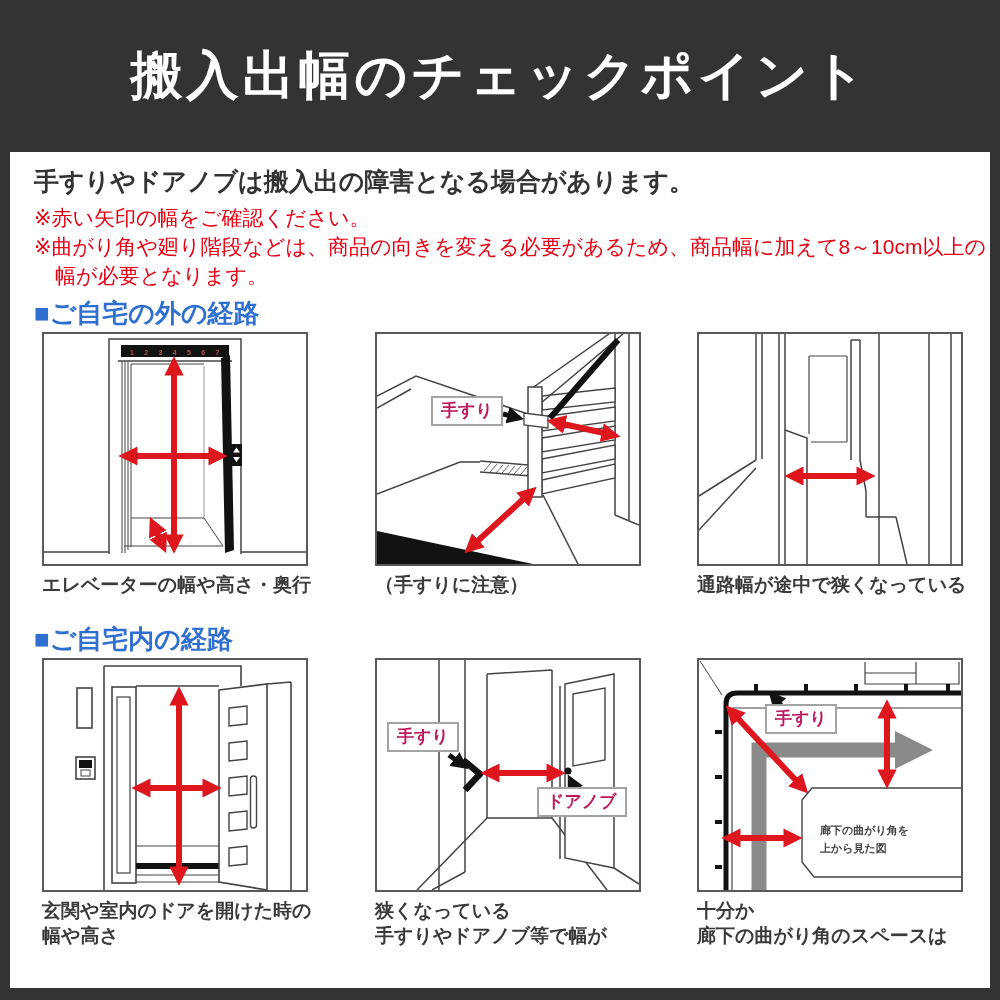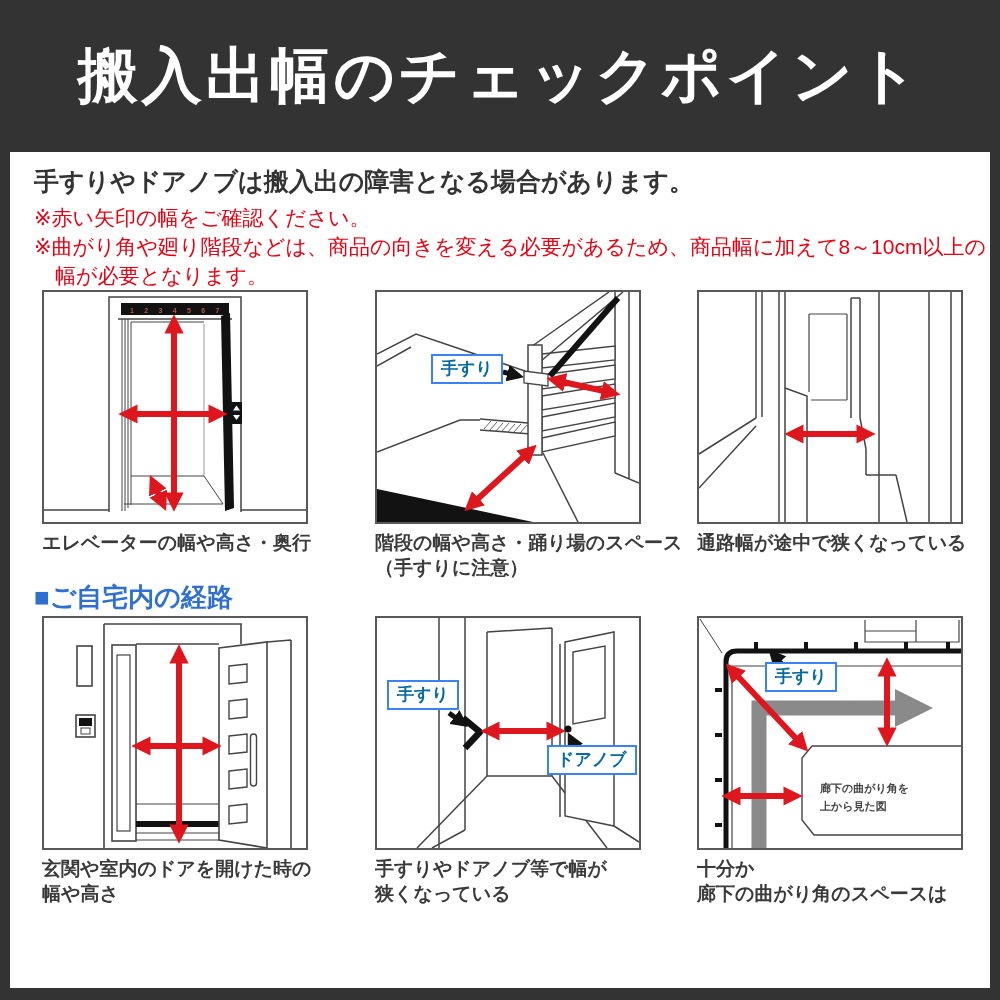--- a/index.html
+++ b/index.html
@@ -1,37 +1,37 @@
 <!DOCTYPE html>
 <html style="--header_bg: #333333; --red: #de161d; --red_text: #e60012; --blue: #2e6fd0; --gray_arrow: #8a8a8a;"><head>
 <meta charset="utf-8">
 <style>
   html,body{margin:0;padding:0}
   body{width:1000px;height:1000px;font-family:"Liberation Sans","DejaVu Sans",sans-serif;}
   .page{position:relative;width:1000px;height:1000px;background:var(--header_bg,#333);overflow:hidden}
   .header{height:152px;display:flex;align-items:center;justify-content:center}
-  .title{color:#fff;font-size:60px;font-weight:bold;letter-spacing:4px;white-space:nowrap}
+  .title{color:#fff;font-size:52px;font-weight:bold;letter-spacing:4px;white-space:nowrap}
   .panel{position:absolute;left:10px;top:152px;width:980px;height:836px;background:#fff;box-sizing:border-box}
   .inner{padding:12px 40px 0 24px}
   .intro{margin:0;font-size:25px;font-weight:bold;color:#333;line-height:35px;white-space:nowrap}
   .note{margin:0;font-size:21px;font-weight:normal;color:var(--red_text,#e60012);line-height:29px;white-space:nowrap}
   .note.first{margin-top:4px}
   .note.indent{padding-left:21px}
   .sec{margin:8px 0 4px 0;font-size:26px;font-weight:bold;color:var(--blue,#2e6fd0);line-height:30px}
   .sec.second{margin-top:2px}
   .row{display:flex}
   .fig{margin:0;width:262px}
   .fig.f1{margin-left:8px}
   .fig.f2{margin-left:71px}
   .fig.f3{margin-left:60px}
   .dbox{position:relative;width:262px;height:230px;border:2px solid #595959;background:#fff}
   .dbox svg{position:absolute;left:0;top:0}
   .cap{margin-top:6px}
   .cap div{font-size:19px;font-weight:bold;color:#3a3a3a;line-height:25px;min-height:25px;white-space:nowrap}
-  .dlabel{position:absolute;background:#fff;border:2px solid #3b82f6;font-size:17px;font-weight:bold;color:#0369a1;padding:2px 8px;line-height:22px;white-space:nowrap;z-index:3}
+  .dlabel{position:absolute;background:#fff;border:2px solid #a3a3a3;font-size:17px;font-weight:bold;color:#be185d;padding:2px 8px;line-height:22px;white-space:nowrap;z-index:3}
   .dnote{position:absolute;font-size:11px;font-weight:bold;color:#444;line-height:18px;z-index:2}
   .ra{stroke:var(--red,#de161d);stroke-width:6;fill:none}
   .rah{fill:var(--red,#de161d)}
   .ka{stroke:#121212;stroke-width:5;fill:none}
   .kah{fill:#121212}
   .ga{stroke:var(--gray_arrow,#8a8a8a);stroke-width:15;fill:none}
   .gah{fill:var(--gray_arrow,#8a8a8a)}
   .ln{stroke:#444;fill:none}
   .flr{font-weight:bold;letter-spacing:4.2px;fill:#b85450;font-size:7px}
 </style>
@@ -43,20 +43,21 @@
     <div class="title">搬入出幅のチェックポイント</div>
   </div>
 
   <div class="panel">
     <div class="inner">
       <p class="intro">手すりやドアノブは搬入出の障害となる場合があります。</p>
       <p class="note first">※赤い矢印の幅をご確認ください。</p>
       <p class="note">※曲がり角や廻り階段などは、商品の向きを変える必要があるため、商品幅に加えて8～10cm以上の</p>
       <p class="note indent">幅が必要となります。</p>
 
+      <h2 class="sec">■ご自宅の外の経路</h2>
 
       <div class="row">
 
         <figure class="fig f1">
           <div class="dbox">
             <svg width="262" height="230" viewBox="0 0 262 230">
               <defs>
                 <marker id="r1" viewBox="0 0 10 10" refX="6" refY="5" markerWidth="3.2" markerHeight="3.2" orient="auto-start-reverse">
                     <path class="rah" d="M0,0L10,5L0,10z"></path>
                   </marker>
@@ -123,21 +124,20 @@
               <polygon points="0,197 156,230 0,230" fill="#121212"></polygon>
               <line class="ka" x1="126" y1="80" x2="142" y2="84" marker-end="url(#b2)"></line>
               <g class="ra" marker-start="url(#r2)" marker-end="url(#r2)">
                 <line x1="177" y1="88" x2="236" y2="101"></line>
                 <line x1="154" y1="158" x2="93" y2="214"></line>
               </g>
             </svg>
             <div class="dlabel" style="left:54px;top:62px">手すり</div>
           </div>
           <div class="cap">
-            <div>階段の幅や高さ・踊り場のスペース</div>
             <div>（手すりに注意）</div>
           </div>
         </figure>
 
         <figure class="fig f3">
           <div class="dbox">
             <svg width="262" height="230" viewBox="0 0 262 230">
               <defs>
                 <marker id="r3" viewBox="0 0 10 10" refX="6" refY="5" markerWidth="3.2" markerHeight="3.2" orient="auto-start-reverse">
                     <path class="rah" d="M0,0L10,5L0,10z"></path>
@@ -227,25 +227,25 @@
               </g>
               <polygon points="188,24 237,14 237,208 188,198" fill="#fff" stroke="#444" stroke-width="1.5"></polygon>
               <polygon points="196,34 228,28 228,100 196,106" fill="#fff" stroke="#444" stroke-width="1.4"></polygon>
               <circle cx="191" cy="111" r="3.5" fill="#121212"></circle>
               <polyline points="86,100 103,114 88,130" stroke="#121212" stroke-width="6.5" fill="none" stroke-linejoin="round"></polyline>
               <line class="ka" x1="72" y1="95" x2="87" y2="106" marker-end="url(#b5)"></line>
               <line class="ka" x1="199" y1="131" x2="193" y2="119" marker-end="url(#b5)"></line>
               <line class="ra" x1="111" y1="113" x2="181" y2="113" marker-start="url(#r5)" marker-end="url(#r5)"></line>
             </svg>
             <div class="dlabel" style="left:10px;top:62px">手すり</div>
-            <div class="dlabel" style="left:170px;top:127px">ドアノブ</div>
-          </div>
-          <div class="cap">
+            <div class="dlabel" style="left:160px;top:127px">ドアノブ</div>
+          </div>
+          <div class="cap">
+            <div>狭くなっている</div>
             <div>手すりやドアノブ等で幅が</div>
-            <div>狭くなっている</div>
           </div>
         </figure>
 
         <figure class="fig f3">
           <div class="dbox">
             <svg width="262" height="230" viewBox="0 0 262 230">
               <defs>
                 <marker id="r6" viewBox="0 0 10 10" refX="6" refY="5" markerWidth="3.2" markerHeight="3.2" orient="auto-start-reverse">
                     <path class="rah" d="M0,0L10,5L0,10z"></path>
                   </marker>

